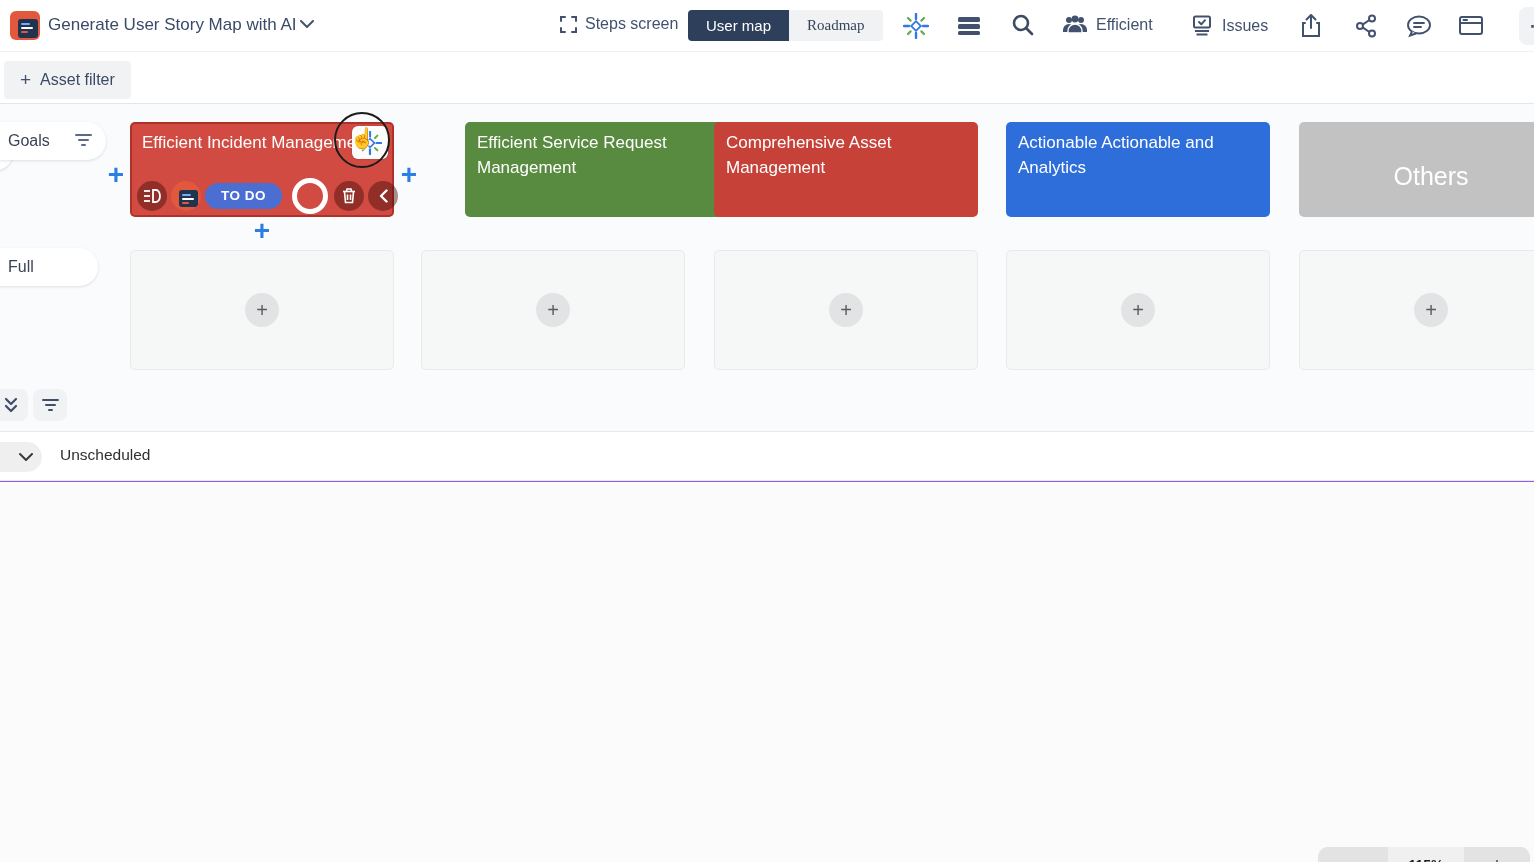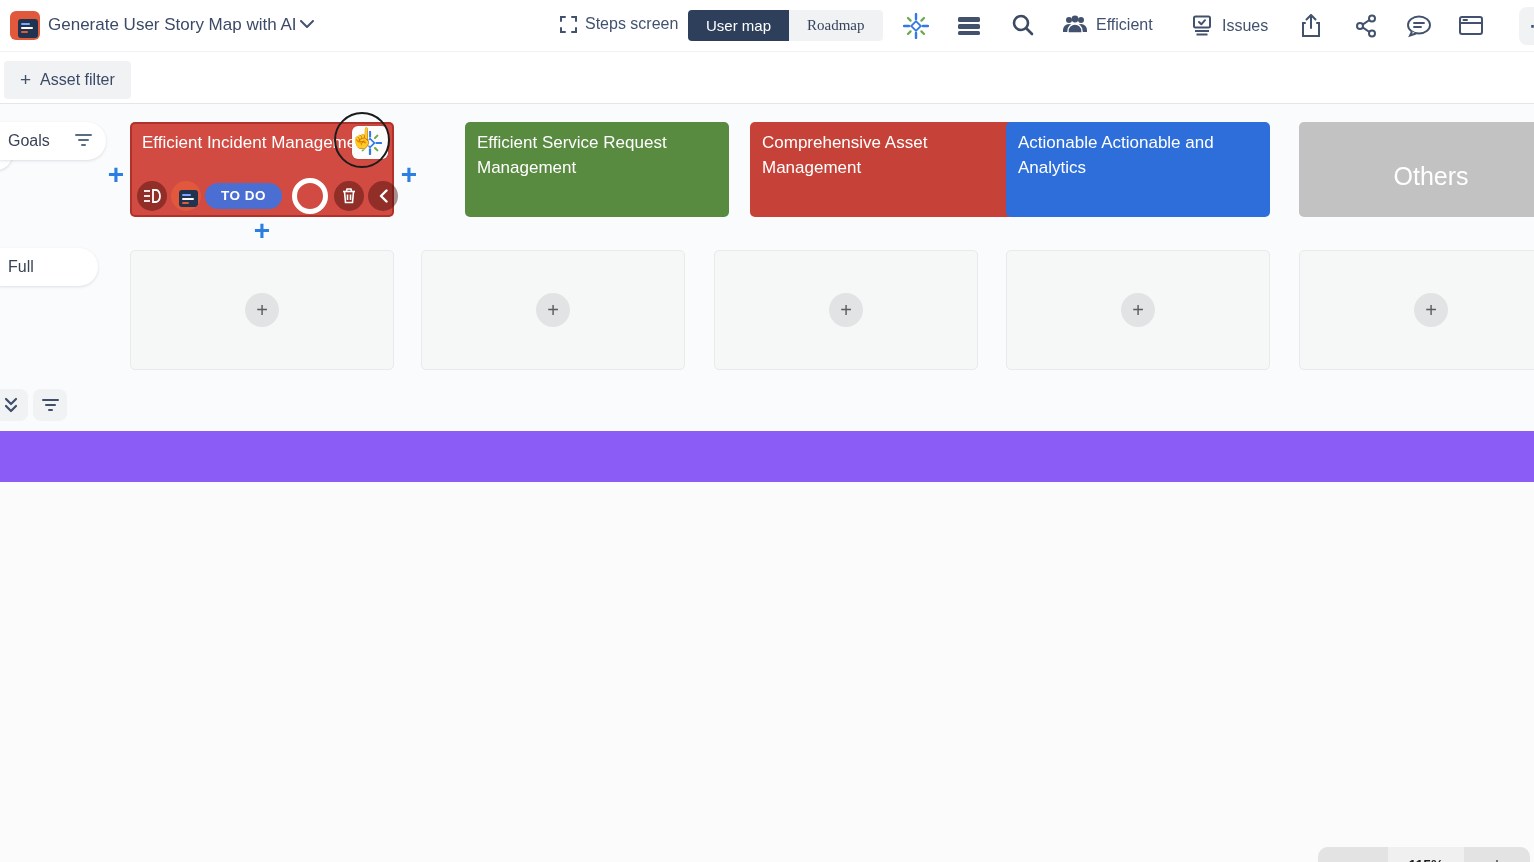--- a/index.html
+++ b/index.html
@@ -290,21 +290,21 @@
         </div>
       </div>
     </div>
 
     <div class="click-circle"></div>
     <div class="hand-cursor">☝</div>
 
     <div class="goal-card" style="left: 421px; background-color: rgb(88, 138, 64); margin-left: 44px;">
       <span class="ttl">Efficient Service Request Management</span>
     </div>
-    <div class="goal-card" style="left: 714px; background-color: rgb(198, 65, 56); margin-left: 36px;">
+    <div class="goal-card" style="left: 714px; background-color: rgb(198, 65, 56);">
       <span class="ttl">Comprehensive Asset Management</span>
     </div>
     <div class="goal-card" style="left: 1006px; background-color: rgb(45, 110, 219);">
       <span class="ttl">Actionable Actionable and Analytics</span>
     </div>
     <div class="goal-card others" style="left: 1299px; background-color: rgb(194, 194, 194);">
       <span class="ttl">Others</span>
     </div>
 
     <div class="add-plus" style="left:104px; top:60px;">+</div>
@@ -335,20 +335,28 @@
     </div>
     <div class="mini-btn" style="left:33px; top:285px;">
       <svg width="17" height="14" viewBox="0 0 17 14">
         <line x1="1" y1="2" x2="16" y2="2" stroke="#3f4f68" stroke-width="2" stroke-linecap="round"></line>
         <line x1="4" y1="7" x2="13" y2="7" stroke="#3f4f68" stroke-width="2" stroke-linecap="round"></line>
         <line x1="7" y1="12" x2="10" y2="12" stroke="#3f4f68" stroke-width="2" stroke-linecap="round"></line>
       </svg>
     </div>
   </div>
 
+  <div class="section-band">
+    <div class="section-chevron">
+      <svg width="14" height="9" viewBox="0 0 14 9">
+        <polyline points="1,1 7,7 13,1" fill="none" stroke="#3a3a3a" stroke-width="2" stroke-linecap="round" stroke-linejoin="round"></polyline>
+      </svg>
+    </div>
+    <div class="section-label">Unscheduled</div>
+  </div>
 
   <div class="bottom-area"></div>
 
   <div class="zoom-ctl">
     <div class="zseg zoom-out-seg"></div>
     <div class="zseg zoom-level-seg">115%</div>
     <div class="zseg zoom-in-seg">+</div>
   </div>
 
 </div>

